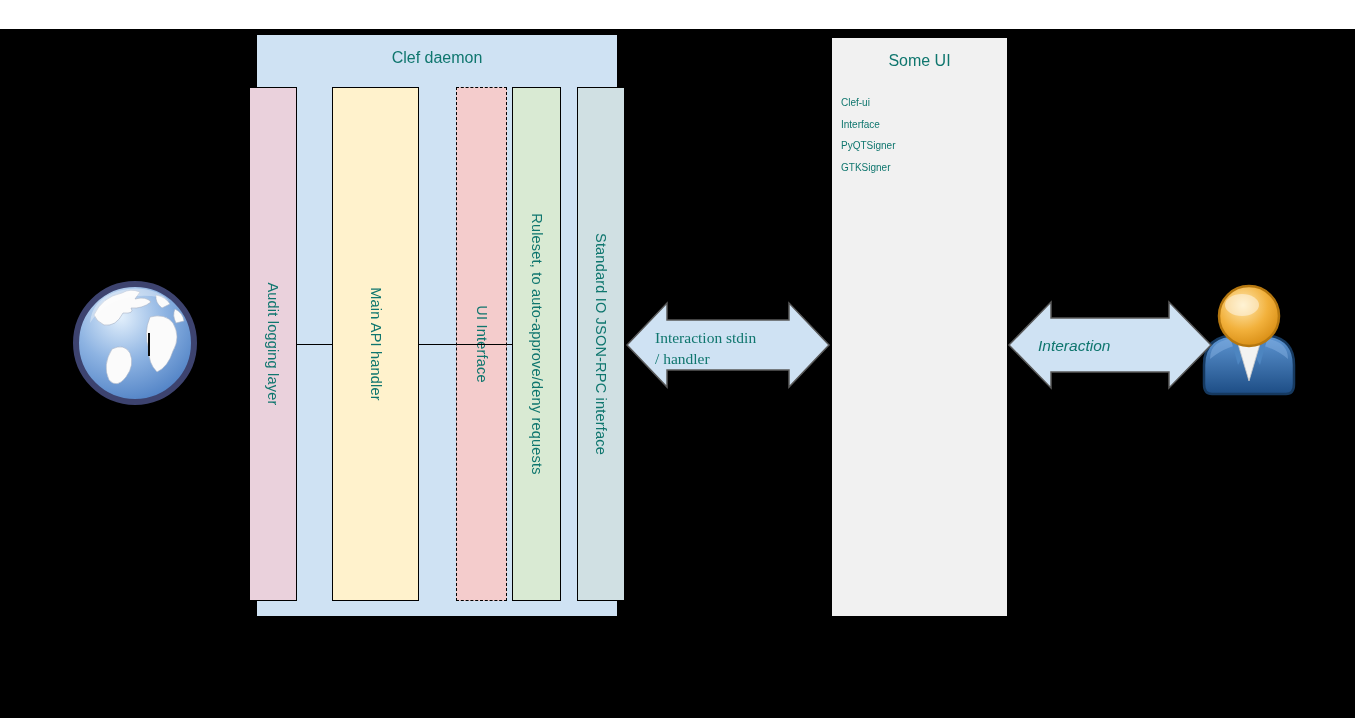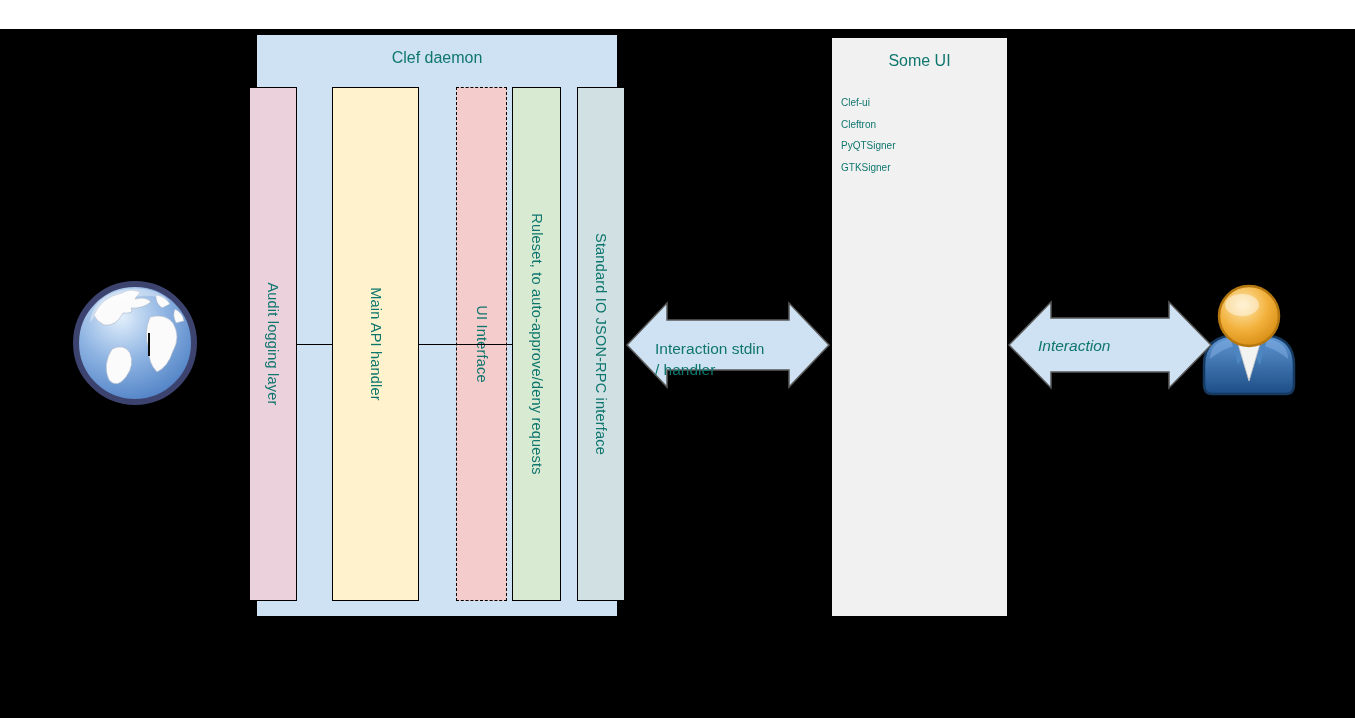--- a/index.html
+++ b/index.html
@@ -81,30 +81,30 @@
       <path d="M78,38 Q93,34 101,44 Q109,58 101,72 Q96,88 85,93 Q76,84 77,71 Q71,54 78,38 Z"></path>
       <path d="M84,16 Q94,18 98,25 L90,29 Q83,24 84,16 Z"></path>
       <path d="M103,30 Q111,34 112,42 L104,44 Q100,36 103,30 Z"></path>
     </g>
     <path d="M18,44 Q20,20 46,12 Q78,4 98,22 Q80,14 58,18 Q30,24 18,44 Z" fill="#ffffff" opacity="0.35"></path>
   </svg>
 
   <svg class="arrow-svg" style="left:622px;top:268px;" width="212" height="96" viewBox="0 0 212 96">
     <polygon points="5,48 45,6 45,23 167,23 167,6 207,48 167,90 167,73 45,73 45,90" stroke-width="1.5" style="fill: rgb(207, 226, 243); stroke: rgb(89, 89, 89);"></polygon>
   </svg>
-  <div class="arrow-label" style="left:655px;top:309px;">
+  <div class="arrow-label" style="left:655px;top:298px;font-family:Liberation Serif, serif;">
     <div>Interaction stdin</div>
     <div>/ handler</div>
   </div>
 
   <div class="container-box" style="left: 832px; top: 9px; width: 175px; height: 578px; background-color: rgb(241, 241, 241);"></div>
   <div class="box-title" style="left:832px;top:22px;width:175px;z-index:2;">Some UI</div>
   <div class="ui-list">
     <div>Clef-ui</div>
-    <div>Cleftron</div>
+    <div>Interface</div>
     <div>PyQTSigner</div>
     <div>GTKSigner</div>
   </div>
 
   <svg class="arrow-svg" style="left:1004px;top:267px;" width="212" height="98" viewBox="0 0 212 98">
     <polygon points="5,49 47,6 47,22 165,22 165,6 207,49 165,92 165,76 47,76 47,92" stroke-width="1.5" style="fill: rgb(207, 226, 243); stroke: rgb(89, 89, 89);"></polygon>
   </svg>
   <div class="arrow-label" style="left:1038px;top:306px;font-style:italic;">Interaction</div>
 
   <svg class="icon-svg" style="left:1196px;top:252px;" width="110" height="120" viewBox="0 0 110 120">

